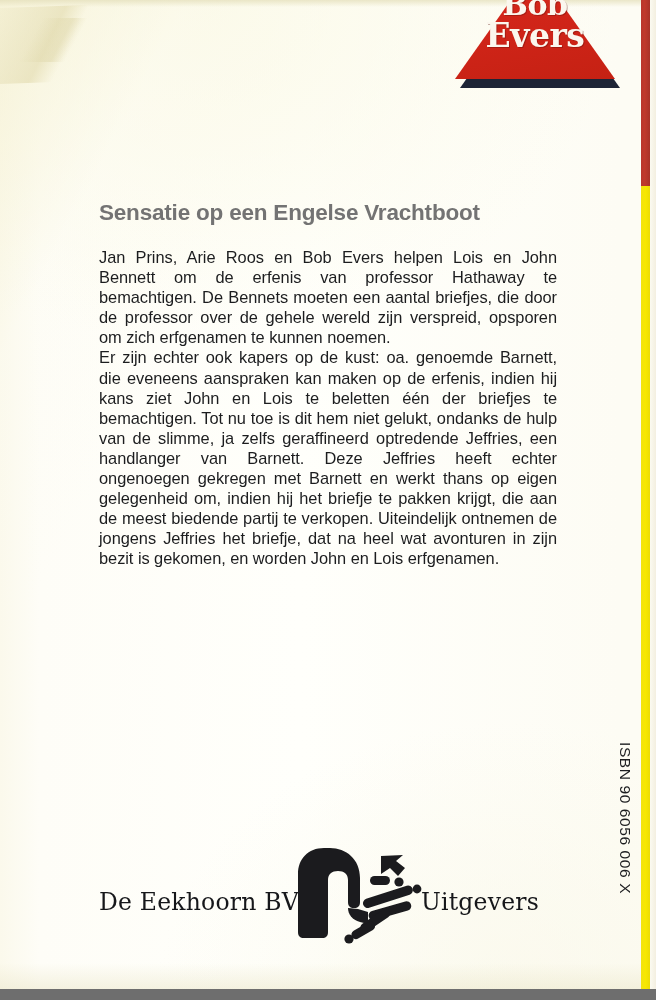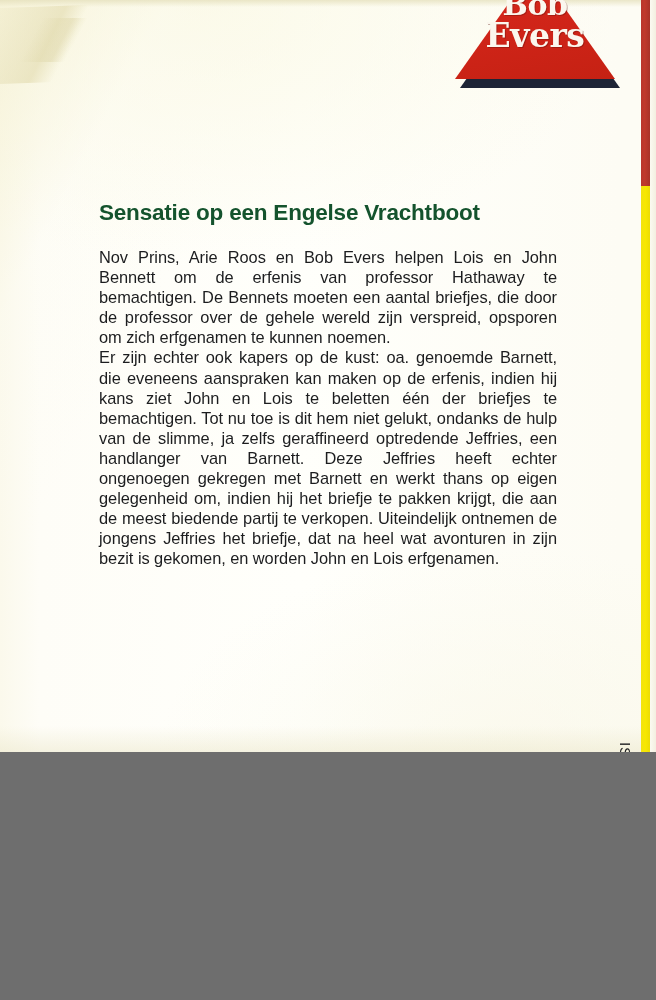--- a/index.html
+++ b/index.html
@@ -3,21 +3,21 @@
 <meta charset="utf-8">
 <style>
   html, body {
     margin: 0;
     padding: 0;
     background: #6e6e6e;
   }
   #cover {
     position: relative;
     width: 656px;
-    height: 752px;
+    height: 989px;
     overflow: hidden;
     background: #fdfdf6;
     font-family: "Liberation Sans", sans-serif;
     text-decoration: underline;
   }
 
   
   .paper {
     position: absolute;
     inset: 0;
@@ -112,21 +112,21 @@
   
   .blurb {
     position: absolute;
     left: 99px;
     top: 200px;
     width: 458px;
   }
   .title {
     font-size: 22.5px;
     font-weight: bold;
-    color: #14532d;
+    color: #737373;
     letter-spacing: -0.2px;
     margin: 0 0 21px 0;
     line-height: 26px;
   }
   .body-text {
     font-size: 16.4px;
     line-height: 20.1px;
     color: #1c1d1f;
     text-align: justify;
     letter-spacing: -0.05px;
@@ -190,30 +190,30 @@
     <div class="tri"></div>
     <div class="wordmark">
       <div>Bob</div>
       <div class="w2">Evers</div>
     </div>
   </div>
 
   <div class="blurb">
     <h1 class="title">Sensatie op een Engelse Vrachtboot</h1>
     <div class="body-text">
-      <p>Nov Prins, Arie Roos en Bob Evers helpen Lois en John Bennett om de erfenis van professor Hathaway te bemachtigen. De Bennets moeten een aantal briefjes, die door de professor over de gehele wereld zijn verspreid, opsporen om zich erfgenamen te kunnen noemen.</p>
+      <p>Jan Prins, Arie Roos en Bob Evers helpen Lois en John Bennett om de erfenis van professor Hathaway te bemachtigen. De Bennets moeten een aantal briefjes, die door de professor over de gehele wereld zijn verspreid, opsporen om zich erfgenamen te kunnen noemen.</p>
       <p>Er zijn echter ook kapers op de kust: oa. genoemde Barnett, die eveneens aanspraken kan maken op de erfenis, indien hij kans ziet John en Lois te beletten één der briefjes te bemachtigen. Tot nu toe is dit hem niet gelukt, ondanks de hulp van de slimme, ja zelfs geraffineerd optredende Jeffries, een handlanger van Barnett. Deze Jeffries heeft echter ongenoegen gekregen met Barnett en werkt thans op eigen gelegenheid om, indien hij het briefje te pakken krijgt, die aan de meest biedende partij te verkopen. Uiteindelijk ontnemen de jongens Jeffries het briefje, dat na heel wat avonturen in zijn bezit is gekomen, en worden John en Lois erfgenamen.</p>
     </div>
   </div>
 
   <div class="isbn">ISBN 90 6056 006 X</div>
 
   <div class="publisher">
     <span class="pub-name">De Eekhoorn BV</span>
-    <span class="pub-kind">Jeffries</span>
+    <span class="pub-kind">Uitgevers</span>
   </div>
 
   <svg class="squirrel" viewBox="0 0 136 104">
     <g fill="#1b1b1e">
       <path d="M38 8 C22 8 12 19 12 34 L12 92 C12 96 14 98 18 98 L36 98 C40 98 42 96 42 92
                L42 40 C42 34 46 31 52 31 C58 31 62 34 62 40 L62 62 C62 66 64 68 68 68
                C72 68 74 66 74 62 L74 38 C74 19 60 8 44 8 Z"></path>
       <path d="M62 68 C62 74 66 80 74 82 L82 84 L82 72 L72 69 Z"></path>
       <polygon points="95,16 95,34 104,28 112,36 119,28 110,21 117,15"></polygon>
       <rect x="84" y="36" width="20" height="9" rx="4.5"></rect>

